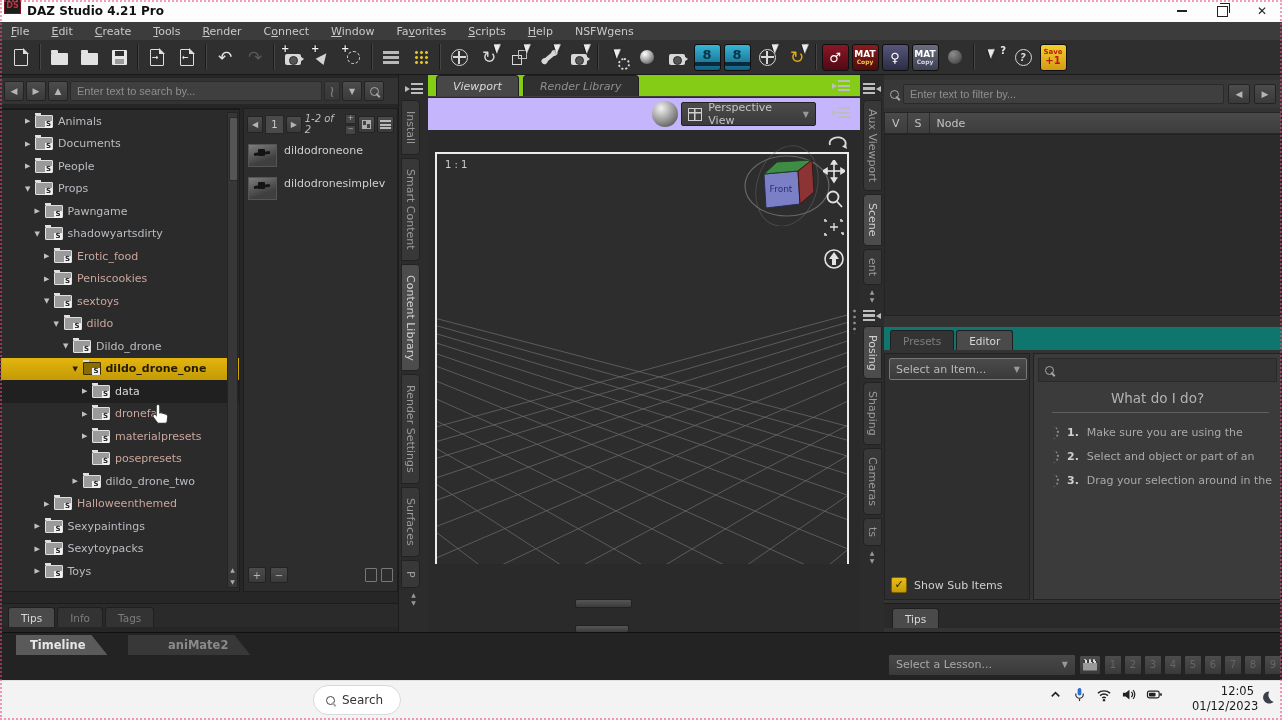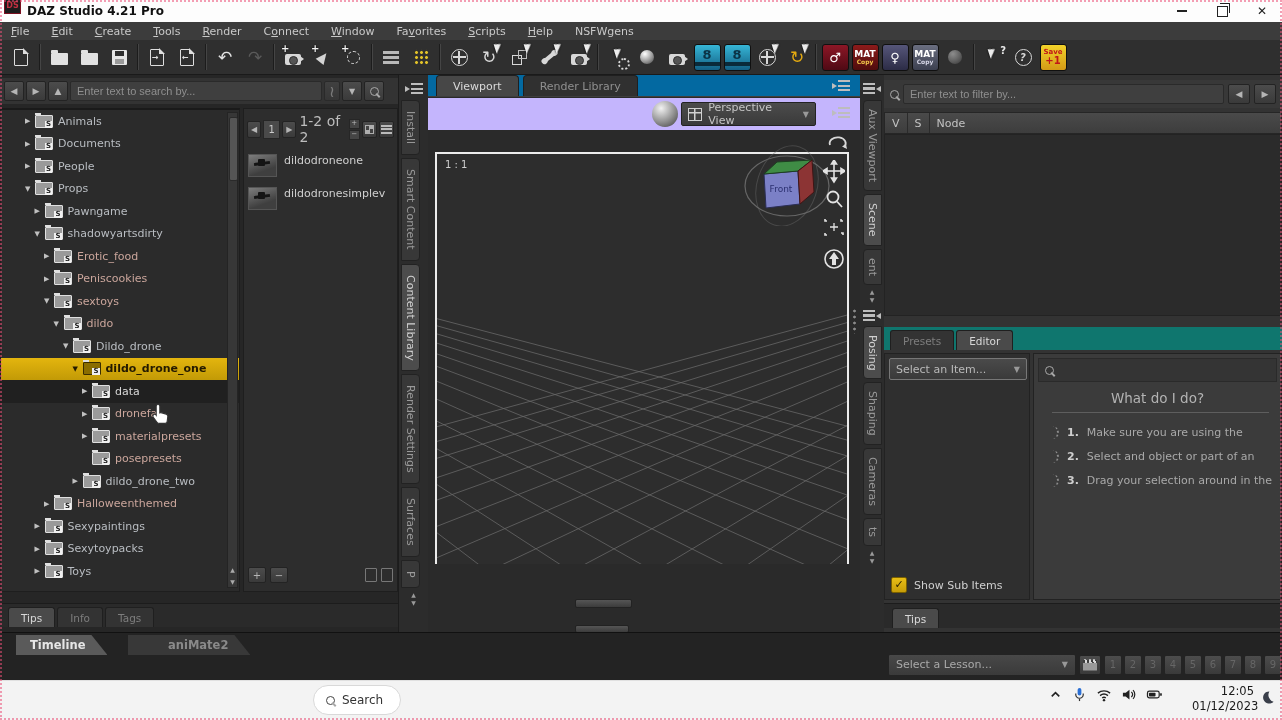--- a/index.html
+++ b/index.html
@@ -82,21 +82,21 @@
   .sfold i{position:absolute;right:0;bottom:-1px;background:#f0f0f0;color:#222;font-style:normal;font-size:7px;font-weight:bold;line-height:7px;padding:0 1px;}
   .trow.sel .sfold{background:#8a6d00;border-color:#3a2d00;}
   #treebar{left:227px;top:112px;width:11px;height:476px;background:#373737;border:1px solid #242424;box-sizing:border-box;}
   #treebar .thumb{position:absolute;left:1px;top:4px;width:7px;height:62px;background:#555;border:1px solid #2a2a2a;border-radius:2px;}
   #treebar .sarr{position:absolute;left:0;width:9px;height:11px;font-size:6px;color:#aaa;display:flex;align-items:center;justify-content:center;}
   
   #filepane{left:243px;top:108px;width:155px;height:484px;background:#2d2d2d;border:1px solid #1e1e1e;box-sizing:border-box;}
   #pager{display:flex;align-items:center;gap:2px;padding:4px 3px;}
   .pgbtn{width:16px;height:17px;font-size:8px;}
   #pagebox{width:17px;height:17px;background:#4a4a4a;border:1px solid #262626;color:#ccc;font-size:10px;display:flex;align-items:center;justify-content:center;}
-  #pgrange{color:#bdbdbd;font-size:14px;margin-left:1px;}
+  #pgrange{color:#bdbdbd;font-size:10px;margin-left:1px;font-style:italic;}
   .spin{display:flex;flex-direction:column;gap:1px;}
   .spin b{width:9px;height:8px;background:#454545;border:1px solid #262626;color:#bbb;font-size:7px;line-height:6px;text-align:center;font-weight:normal;}
   .view-ico{width:17px;height:17px;}
   .gridico{width:9px;height:9px;background:conic-gradient(#bbb 0 25%,transparent 0 50%,#bbb 0 75%,transparent 0);background-size:100% 100%;outline:1px solid #bbb;outline-offset:-1px;opacity:.9;}
   .listico{width:11px;height:9px;background:repeating-linear-gradient(#bbb 0 2px,transparent 2px 3.5px);}
   .fitem{display:flex;align-items:flex-start;gap:7px;padding:5px 4px;}
   .fthumb{width:27px;height:21px;border:1px solid #555;background:linear-gradient(160deg,#7d7d7d,#3f3f3f 70%);position:relative;flex:none;}
   .fthumb:before{content:"";position:absolute;left:5px;top:7px;width:16px;height:3px;background:#141414;transform:rotate(-8deg);}
   .fthumb:after{content:"";position:absolute;left:9px;top:4px;width:7px;height:7px;background:#141414;border-radius:1px;}
   .fname{color:#cfcfcf;font-size:11px;}
@@ -111,21 +111,21 @@
   .vstrip{background:#2c2c2c;}
   #leftstrip{left:398px;top:75px;width:29px;height:557px;border-left:1px solid #1c1c1c;}
   #rightstrip{left:860px;top:75px;width:24px;height:557px;border-right:1px solid #1c1c1c;}
   .vtab{writing-mode:vertical-rl;font-size:11px;color:#9a9a9a;background:#383838;border:1px solid #222;border-radius:0 4px 4px 0;padding:10px 2px;margin:3px 2px;display:block;}
   .vtab.on{background:#4c4c4c;color:#d0d0d0;}
   #rightstrip .vtab{border-radius:4px 0 0 4px;margin:3px 0 3px 3px;padding:8px 2px;}
   .stripmenu{margin:8px auto 4px;}
   .stripnav{color:#9a9a9a;font-size:6px;text-align:center;line-height:8px;}
   
   #centerpane{left:428px;top:75px;width:432px;height:557px;background:#2a2a2a;}
-  #vptabs{position:absolute;left:0;top:0;width:432px;height:22px;background:#0369a1;border-bottom:1px solid #3e3e3e;display:flex;align-items:flex-end;padding-left:8px;box-sizing:border-box;}
+  #vptabs{position:absolute;left:0;top:0;width:432px;height:22px;background:#84cc16;border-bottom:1px solid #3e3e3e;display:flex;align-items:flex-end;padding-left:8px;box-sizing:border-box;font-style:italic;}
   .vptab{height:20px;padding:0 16px;font-size:11px;display:flex;align-items:center;border:1px solid #1f1f1f;border-bottom:none;border-radius:4px 4px 0 0;background:#303030;color:#8f8f8f;margin-right:4px;}
   .vptab.on{background:#474747;color:#d9d9d9;}
   #vpbar{position:absolute;left:0;top:23px;width:432px;height:32px;background:#c4b5fd;}
   #drawstyle{position:absolute;left:224px;top:3px;width:26px;height:26px;border-radius:50%;background:radial-gradient(circle at 35% 28%,#f2f2f2,#8f8f8f 55%,#3a3a3a);}
   #drawstyle:after{content:"▾";position:absolute;right:-7px;bottom:-2px;color:#bbb;font-size:8px;}
   #viewsel{position:absolute;left:253px;top:4px;width:135px;height:24px;display:flex;align-items:center;gap:6px;padding:0 6px;font-size:11px;color:#c4c4c4;}
   #viewsel .winico{width:13px;height:11px;border:1.5px solid #d0d0d0;background:linear-gradient(#d0d0d0 0 0) 50% 0/1.5px 100% no-repeat,linear-gradient(#d0d0d0 0 0) 0 3px/100% 1.5px no-repeat;}
   #viewsel .dd{margin-left:auto;font-size:8px;color:#999;}
   #canvas{position:absolute;left:7px;top:77px;width:410px;height:410px;background:#2d2d2d;border:2px solid #ececec;box-sizing:content-box;}
   #ratio{position:absolute;left:8px;top:5px;color:#cfcfcf;font-size:10px;}

